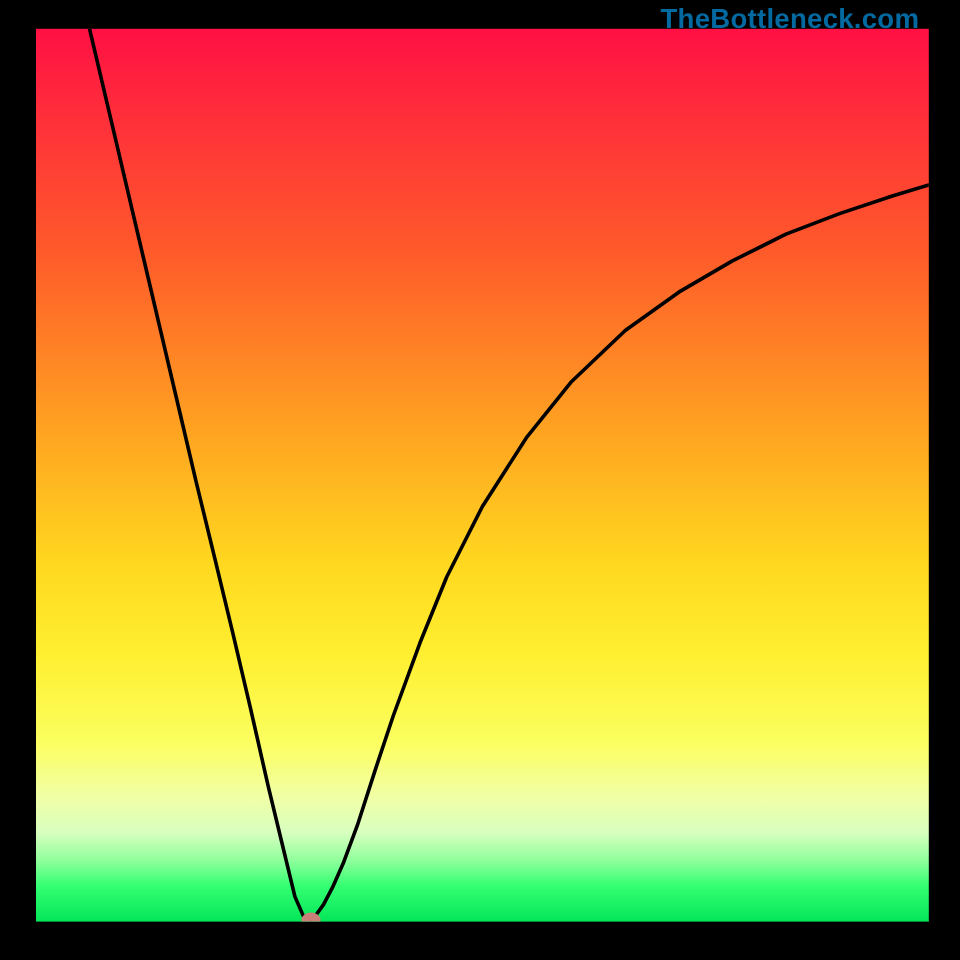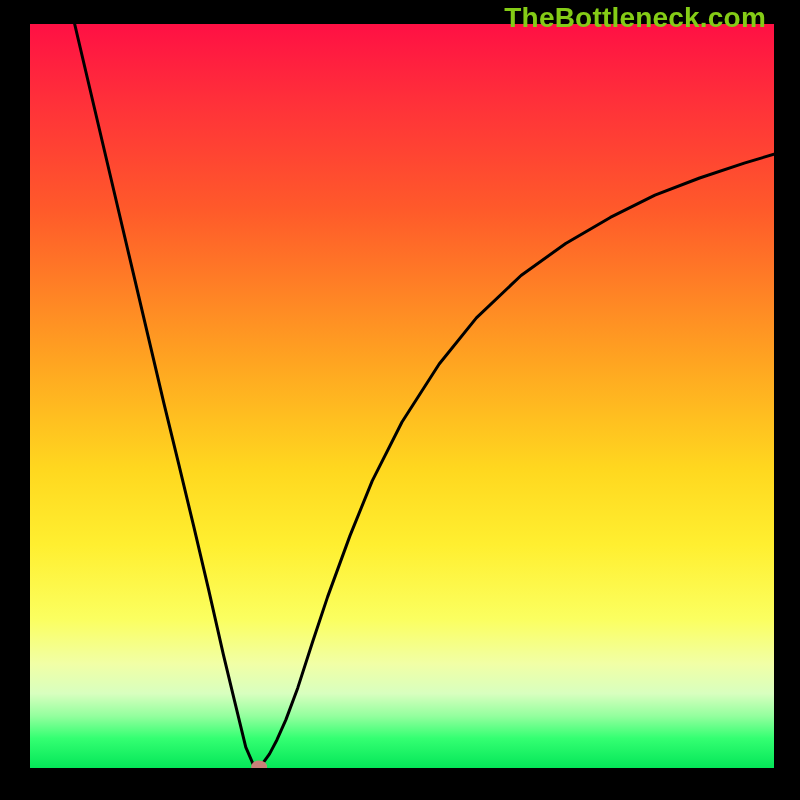--- a/index.html
+++ b/index.html
@@ -29,23 +29,23 @@
       #94ff9e 93%,
       #34ff72 96%,
       #04e658 100%
     );
   }
   .watermark {
     position: absolute;
     top: 2px;
     right: 34px;
     font-family: Arial, Helvetica, sans-serif;
-    font-size: 28px;
+    font-size: 23px;
     font-weight: 600;
-    color: #84cc16;
+    color: #0369a1;
     letter-spacing: 0.2px;
     white-space: nowrap;
   }
   .curve {
     position: absolute;
     left: 0; top: 0;
     width: 744px;
     height: 744px;
     pointer-events: none;
   }

